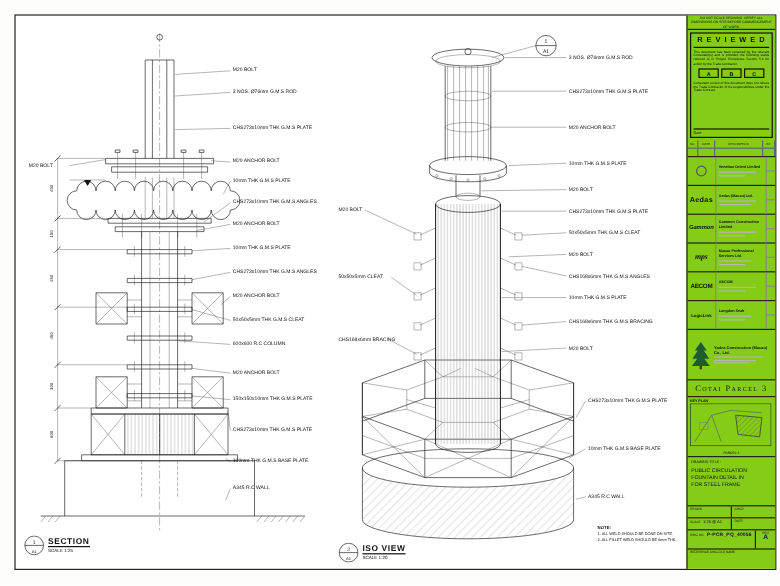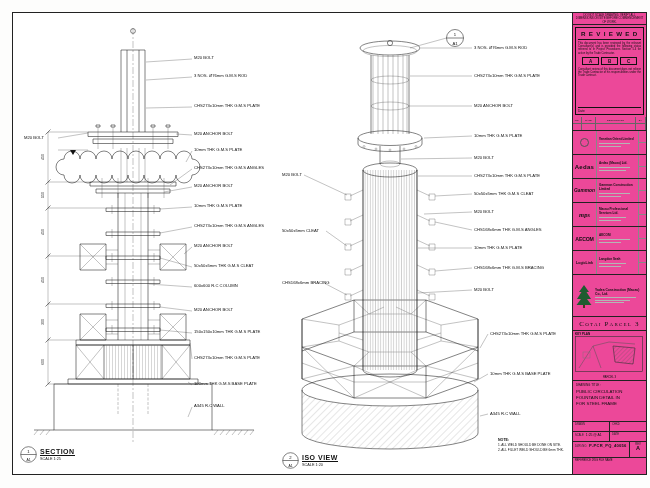--- a/index.html
+++ b/index.html
@@ -15,21 +15,21 @@
   .lbl{font-family:"Liberation Sans",sans-serif;font-size:4.2px;fill:#111;stroke:none}
   .dimtxt{font-family:"Liberation Sans",sans-serif;font-size:3.5px;fill:#222;stroke:none}
   
   .viewtitle{position:absolute;display:flex;align-items:center;gap:3px}
   .vt-name{font-size:7px;font-weight:bold;border-bottom:1px solid #111;letter-spacing:.5px}
   .vt-scale{font-size:3.8px;margin-top:1px}
   
   .noteblk{position:absolute;left:498px;top:438px;width:74px;font-size:3.2px;line-height:1.45}
   .note-h{font-weight:bold;font-size:3.6px}
   
-  .tb{position:absolute;left:572px;top:13px;width:74px;height:461px;background:#ec4899;border-left:1px solid #222;display:flex;flex-direction:column}
+  .tb{position:absolute;left:572px;top:13px;width:74px;height:461px;background:#84cc16;border-left:1px solid #222;display:flex;flex-direction:column}
   .tb-note{height:12px;border-bottom:1px solid #222;font-size:2.8px;line-height:1.2;padding:1px 2px;text-align:center}
   .reviewed{height:88px;border:1.3px solid #111;margin:2px;padding:1px 2px;display:flex;flex-direction:column}
   .rev-title{font-size:6.2px;font-weight:bold;text-align:center;letter-spacing:.8px;border-bottom:1px solid #111;padding:1px 0 2px}
   .rev-para{font-size:2.7px;line-height:1.25;text-align:justify;margin-top:1.5px}
   .rev-status{display:flex;gap:2px;margin:2px 4px 1px}
   .rev-box{flex:1;border:1px solid #111;height:8px;display:flex;align-items:center;justify-content:center;font-size:4.5px;font-weight:bold}
   .rev-date{margin-top:auto;border-top:1px solid #111;font-size:3.2px;padding-top:1px}
   .revstrip{height:14px;border-bottom:1px solid #222;display:flex;flex-direction:column}
   .rs-row{flex:1;display:flex;border-bottom:.5px solid #666}
   .rs-row:last-child{border-bottom:none}

